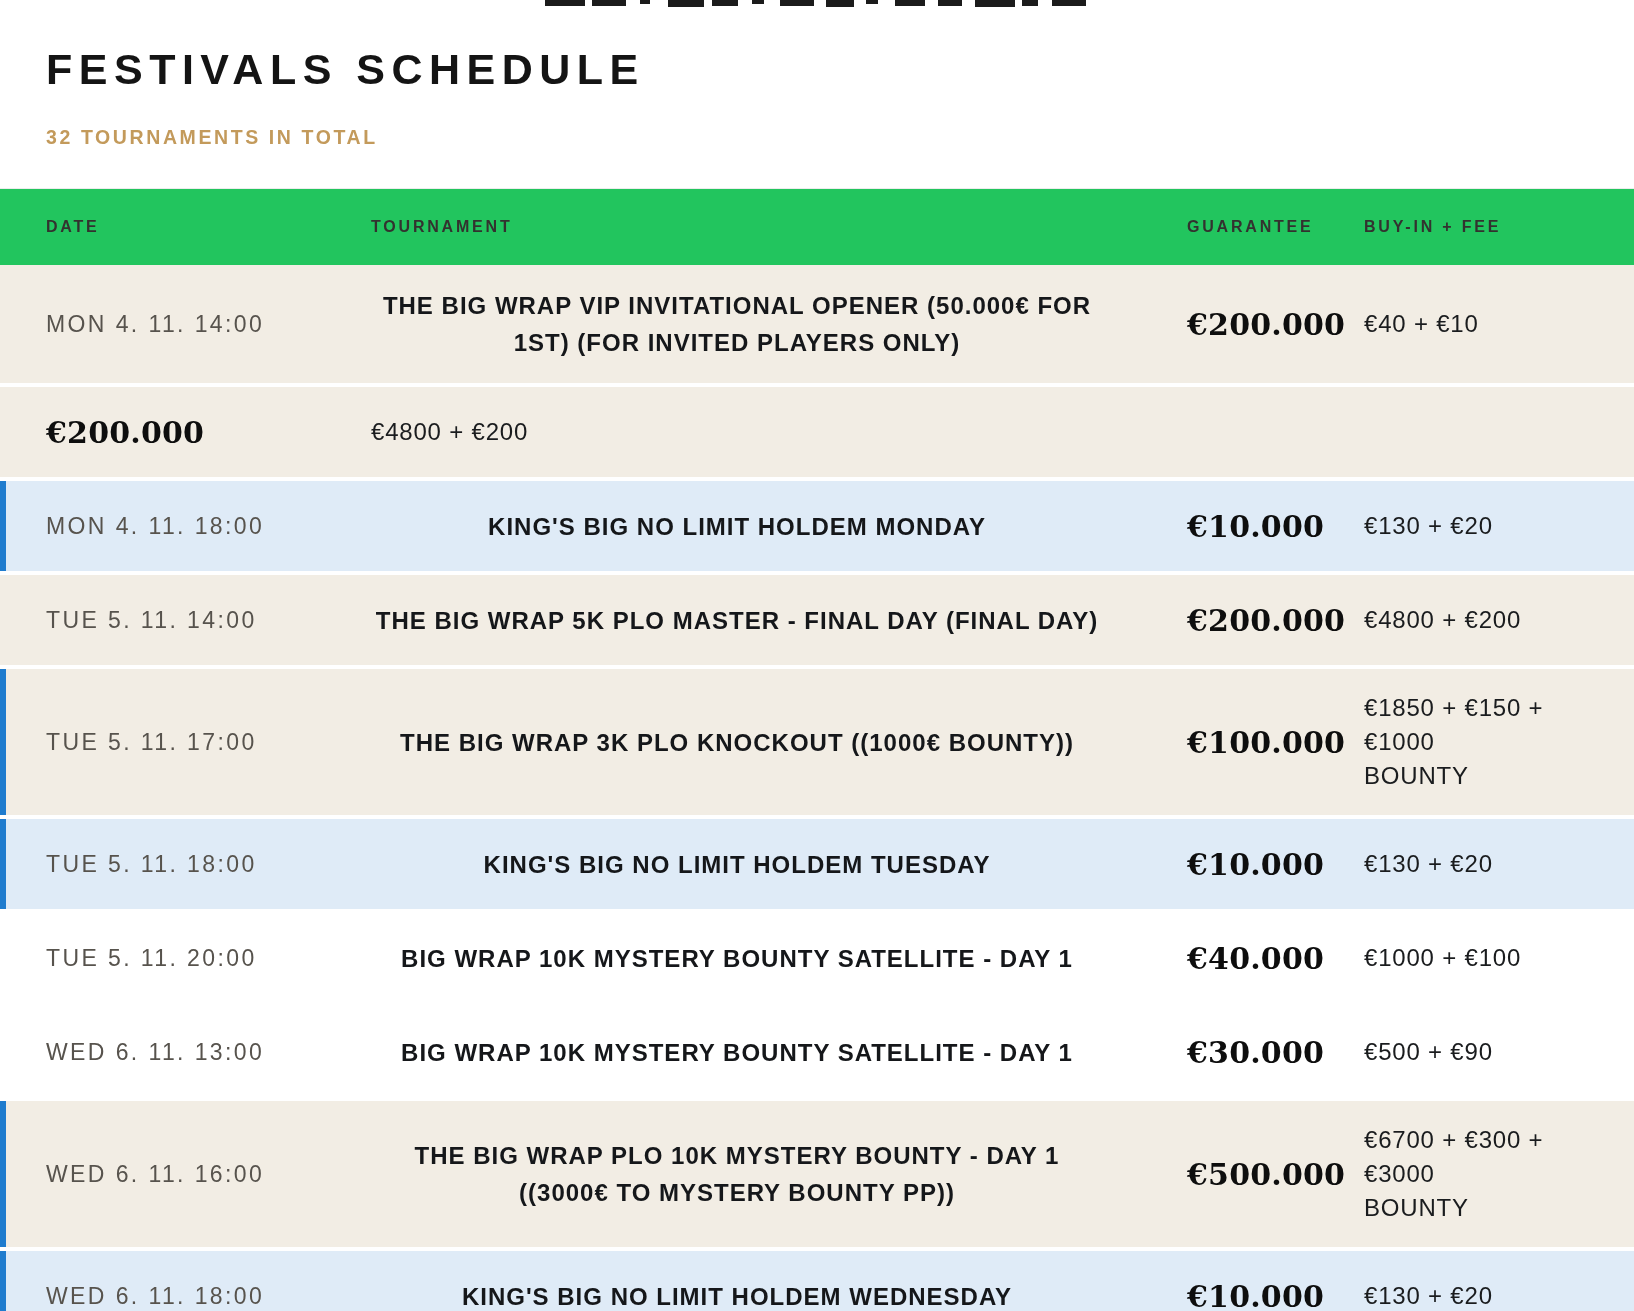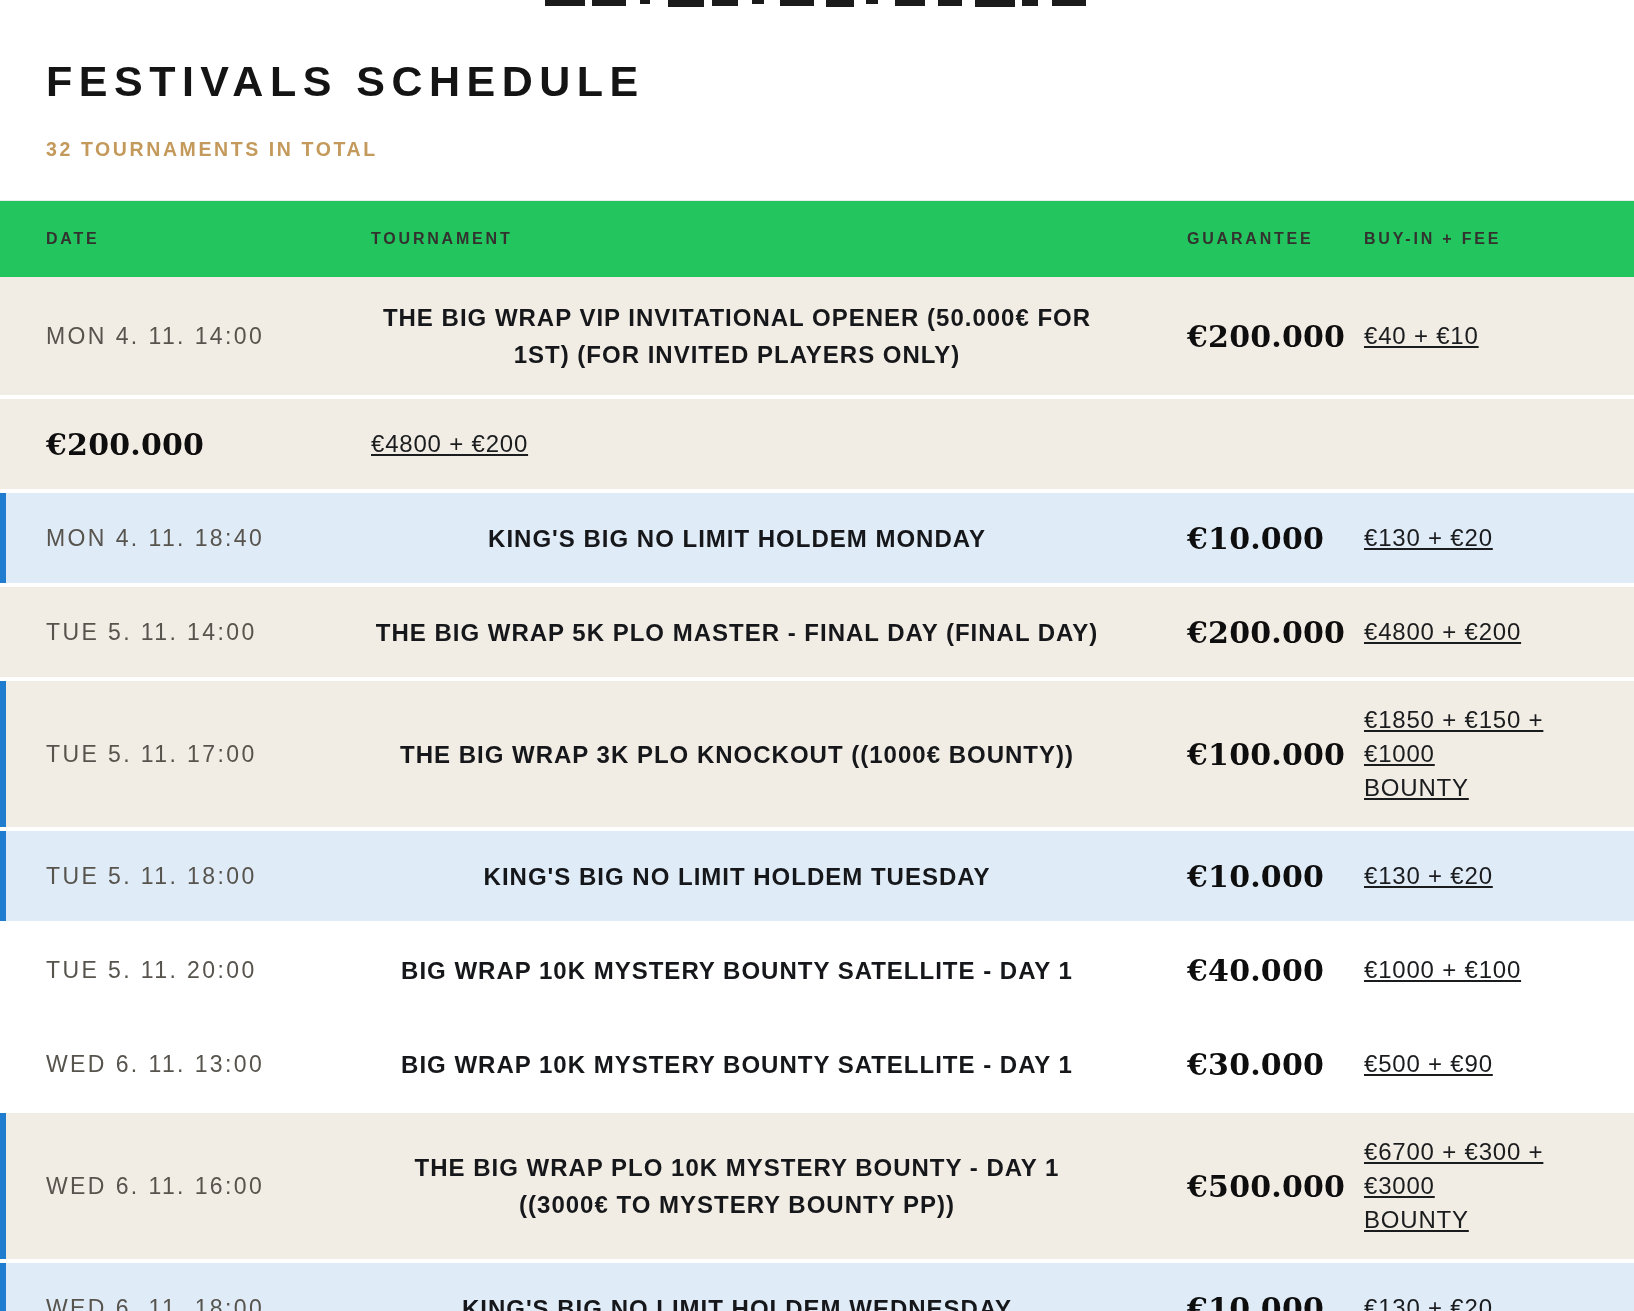--- a/index.html
+++ b/index.html
@@ -16,21 +16,21 @@
   html,body{width:1634px;height:1311px;overflow:hidden;background:#fff;}
   body{font-family:"Liberation Sans", sans-serif;color:var(--ink);}
   .page{position:relative;width:1634px;height:1311px;}
 
   
   .clipped-top{position:absolute;top:0;left:0;width:100%;height:8px;overflow:hidden;}
   .clipped-top span{position:absolute;top:0;height:6px;background:#1b1b1b;display:block;}
   .clipped-top span:nth-child(3n){height:4px;}
   .clipped-top span:nth-child(4n){height:7px;}
 
-  header{padding:58px 46px 0 46px;}
+  header{padding:46px 46px 0 46px;}
   h1[data-name="page-title"]{
     font-size:43px;font-weight:700;letter-spacing:6.5px;color:#141414;line-height:1.08;
   }
   .subtitle{
     margin-top:34px;font-size:19.5px;font-weight:700;letter-spacing:2.6px;color:var(--gold);
   }
 
   .table{margin-top:39px;}
   .grid{
     display:grid;
@@ -64,21 +64,21 @@
   .cell.name{
     font-size:24px;font-weight:700;letter-spacing:1px;line-height:37px;color:#15171A;
     max-width:752px;padding-right:20px;text-align:center;
   }
   .cell.guarantee{
     font-family:"DejaVu Serif", serif;
     font-size:30px;font-weight:700;color:#0E0E0E;letter-spacing:0.2px;
   }
   .cell.buyin{
     font-size:24px;font-weight:400;letter-spacing:0.8px;line-height:34px;color:#1A1C1E;
-    width:192px;padding-right:10px;text-decoration:underline;
+    width:192px;padding-right:10px;
   }
 </style>
 </head>
 <body>
 
 <div class="page" data-name="festivals-schedule-page">
 
   <div class="clipped-top" data-name="clipped-text-fragment">
     <span style="left:545px;width:40px"></span>
     <span style="left:592px;width:34px"></span>
@@ -113,21 +113,21 @@
     <div class="cell date" data-name="date-cell">MON 4. 11. 14:00</div>
     <div class="cell name" data-name="tournament-cell">THE BIG WRAP VIP INVITATIONAL OPENER (50.000€ FOR 1ST) (FOR INVITED PLAYERS ONLY)</div>
     <div class="cell guarantee" data-name="guarantee-cell">€200.000</div>
     <div class="cell buyin" data-name="buyin-cell">€40 + €10</div>
   </div>
         <div class="grid row bg-beige" data-name="table-row">
     <div class="cell guarantee" data-name="guarantee-cell">€200.000</div>
     <div class="cell buyin" data-name="buyin-cell">€4800 + €200</div>
   </div>
         <div class="grid row bg-blue accented" data-name="table-row">
-    <div class="cell date" data-name="date-cell">MON 4. 11. 18:40</div>
+    <div class="cell date" data-name="date-cell">MON 4. 11. 18:00</div>
     <div class="cell name" data-name="tournament-cell">KING'S BIG NO LIMIT HOLDEM MONDAY</div>
     <div class="cell guarantee" data-name="guarantee-cell">€10.000</div>
     <div class="cell buyin" data-name="buyin-cell">€130 + €20</div>
   </div>
         <div class="grid row bg-beige" data-name="table-row">
     <div class="cell date" data-name="date-cell">TUE 5. 11. 14:00</div>
     <div class="cell name" data-name="tournament-cell">THE BIG WRAP 5K PLO MASTER - FINAL DAY (FINAL DAY)</div>
     <div class="cell guarantee" data-name="guarantee-cell">€200.000</div>
     <div class="cell buyin" data-name="buyin-cell">€4800 + €200</div>
   </div>

